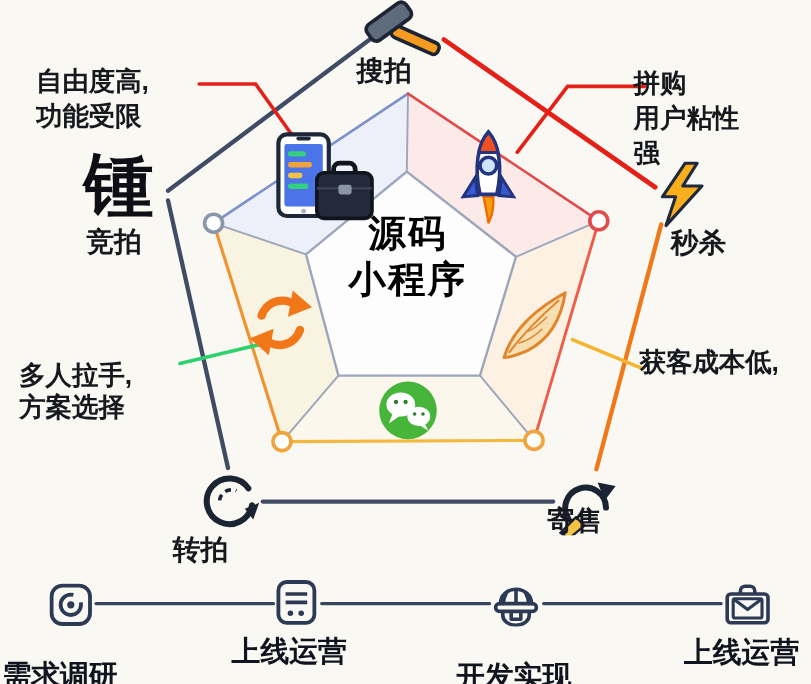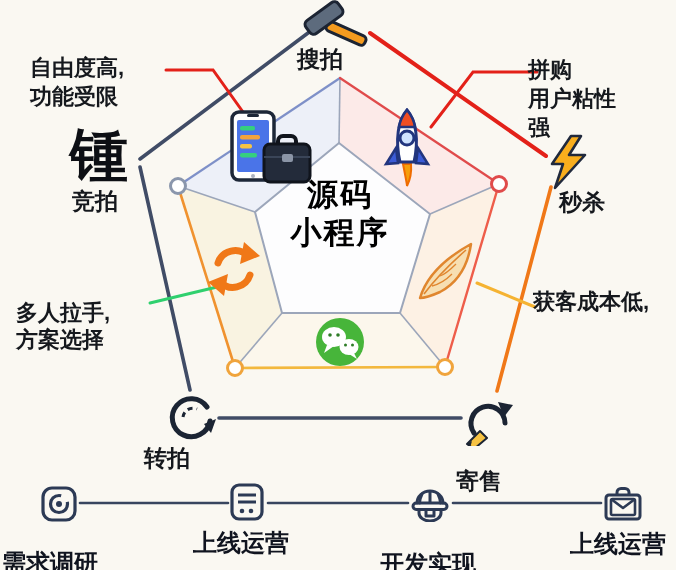--- a/index.html
+++ b/index.html
@@ -190,21 +190,21 @@
 
   <div class="t mode" style="left:297px;top:44px;width:92px;">搜拍</div>
 
   <div class="t bigchar" style="left:70px;top:126px;width:66px;">锺</div>
   <div class="t mode" style="left:72px;top:186px;width:76px;">竞拍</div>
 
   <div class="t mode" style="left:559px;top:187px;width:62px;">秒杀</div>
 
   <div class="t mode" style="left:144px;top:443px;width:62px;">转拍</div>
 
-  <div class="t mode" style="left:456px;top:466px;width:62px;">寄售</div>
+  <div class="t mode" style="left:456px;top:419px;width:62px;">寄售</div>
 
   <div class="t ann" style="left:30px;top:53px;width:150px;">
     <div>自由度高,</div>
     <div>功能受限</div>
   </div>
 
   <div class="t ann" style="left:528px;top:55px;width:106px;">
     <div>拼购</div>
     <div>用户粘性强</div>
   </div>

